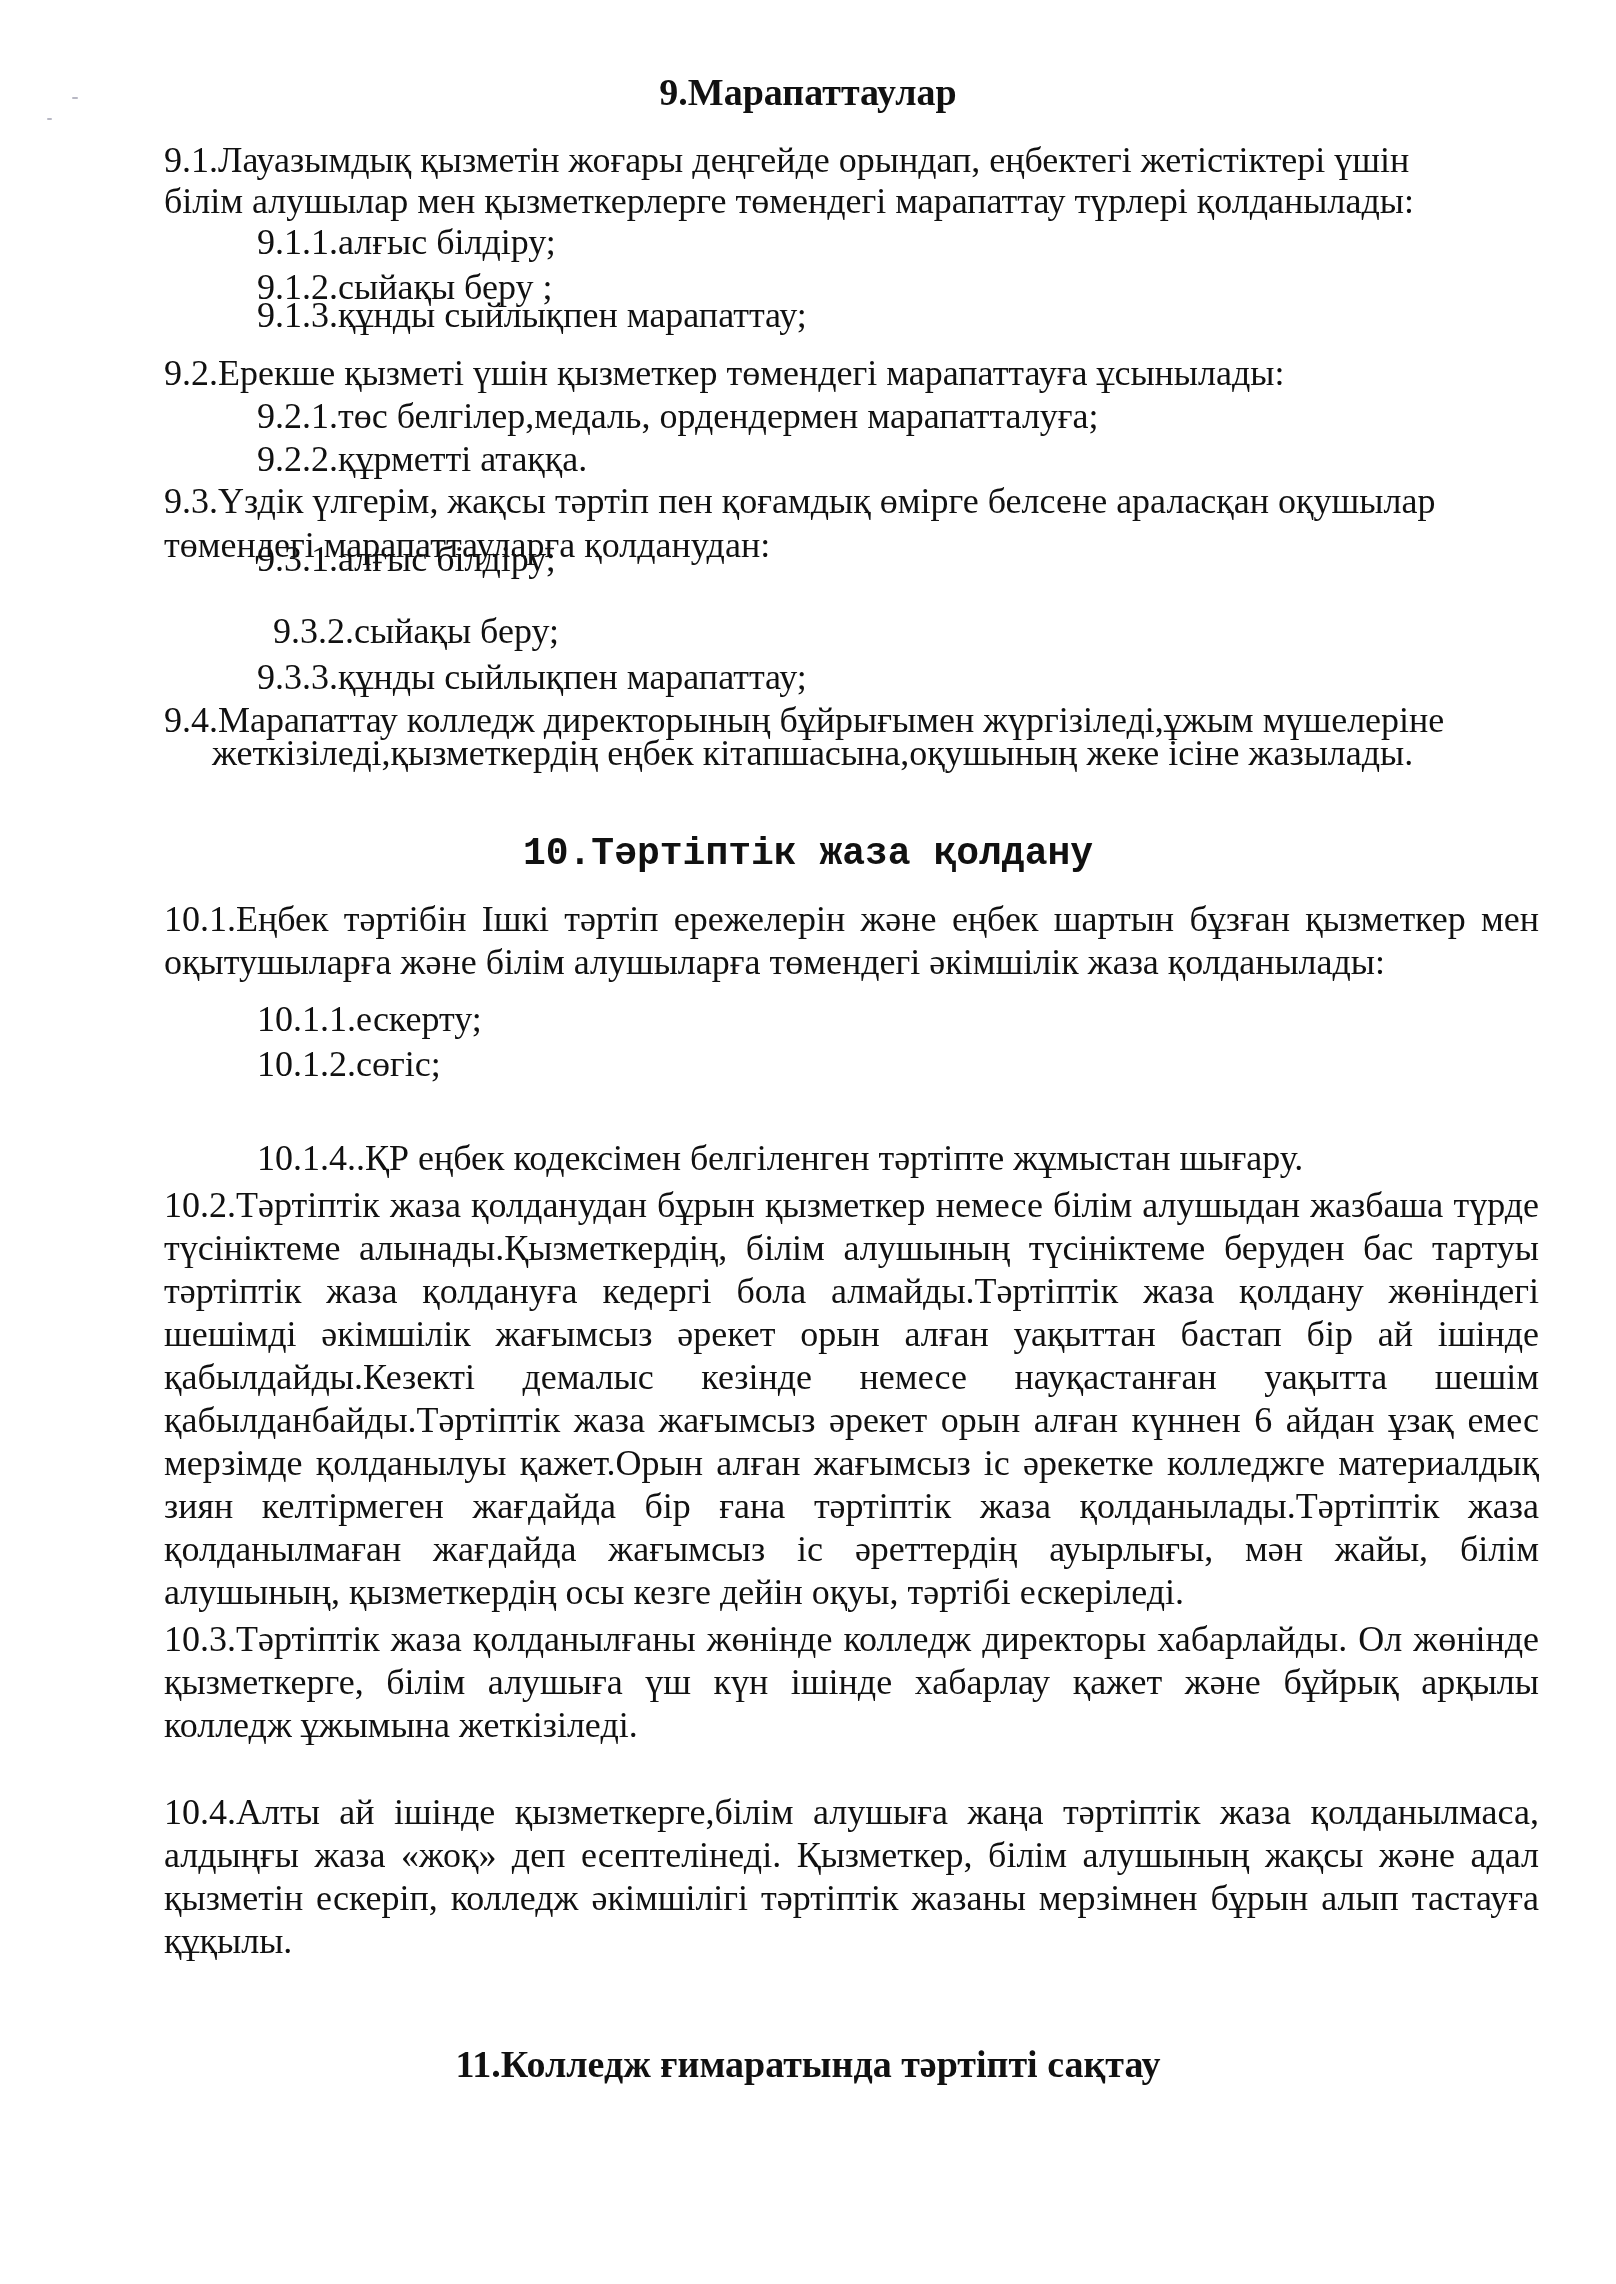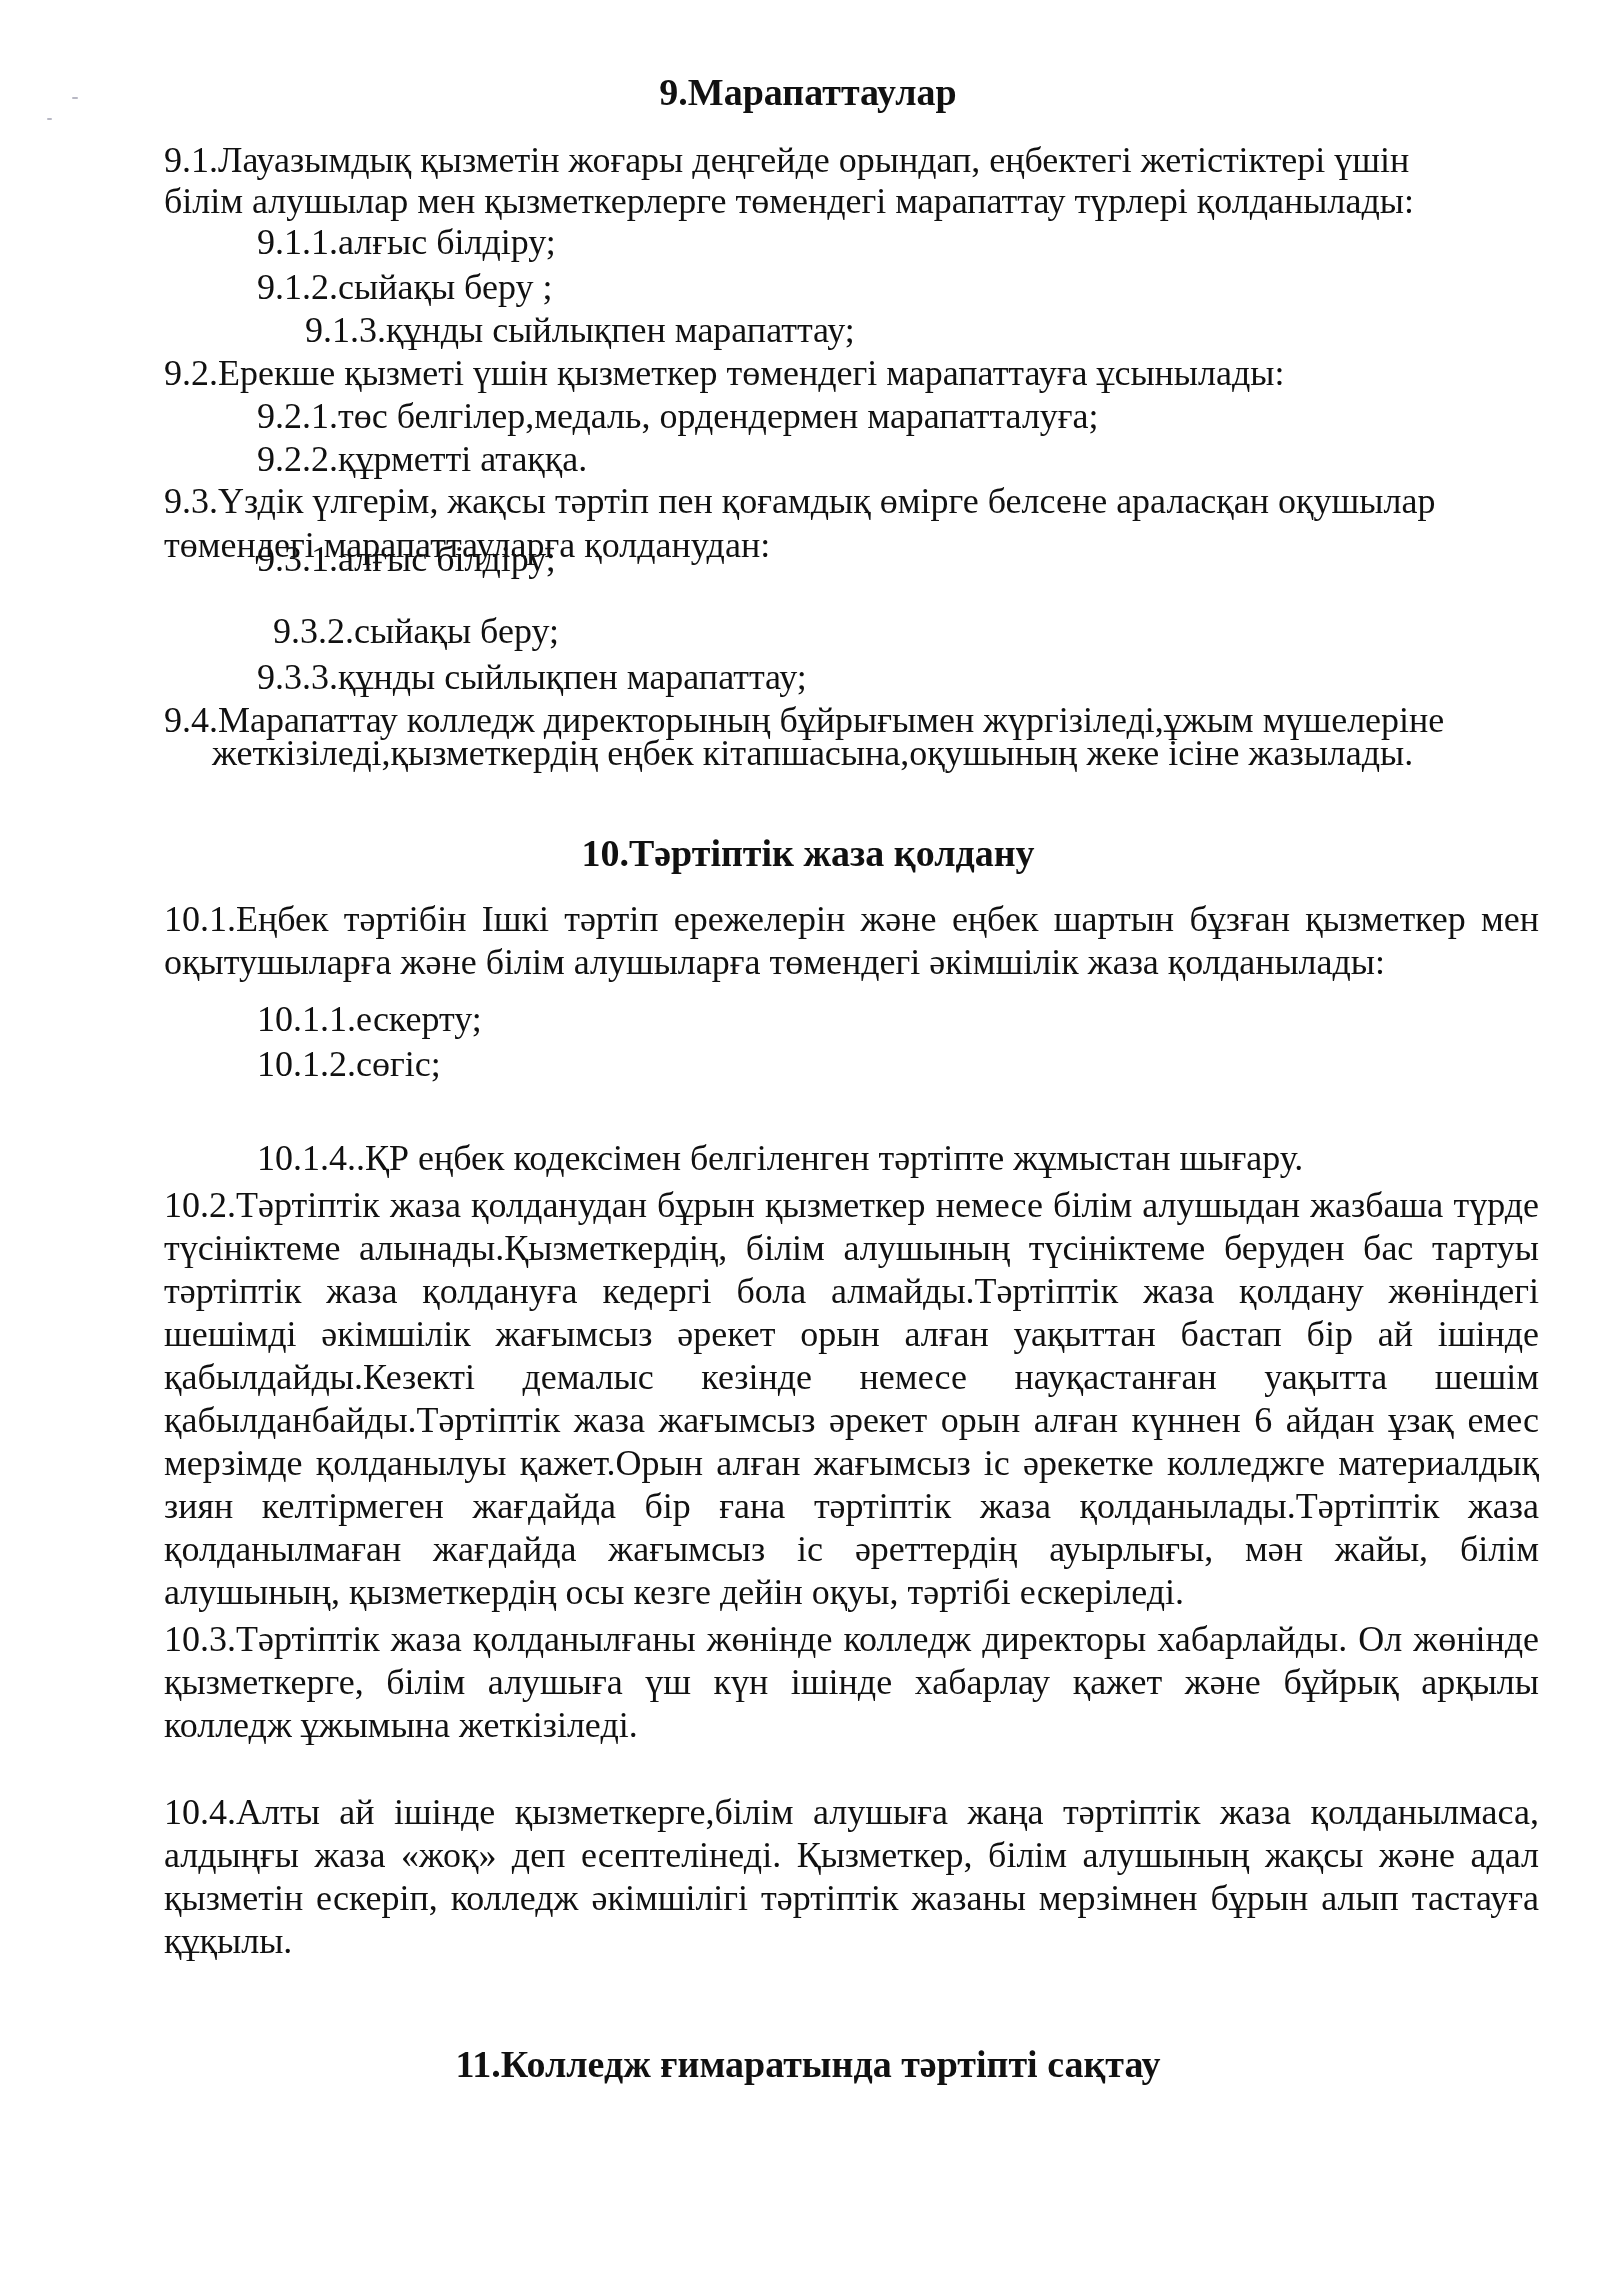--- a/index.html
+++ b/index.html
@@ -22,36 +22,36 @@
 
   <div class="speck" style="left:72px;top:97px;width:6px;height:2.3px;"></div>
   <div class="speck" style="left:47px;top:118px;width:4.6px;height:2.3px;"></div>
 
   <h1 class="heading" style="top:71px;">9.Марапаттаулар</h1>
 
   <p class="blk nowrap" style="top:139px;">9.1.Лауазымдық қызметін жоғары деңгейде орындап, еңбектегі жетістіктері үшін</p>
   <p class="blk nowrap" style="top:180px;">білім алушылар  мен  қызметкерлерге  төмендегі марапаттау түрлері қолданылады:</p>
   <p class="blk item" style="top:221px;">9.1.1.алғыс білдіру;</p>
   <p class="blk item" style="top:266px;">9.1.2.сыйақы беру ;</p>
-  <p class="blk item" style="top:309px;margin-left:48px;">9.1.3.құнды сыйлықпен марапаттау;</p>
+  <p class="blk item" style="top:294px;">9.1.3.құнды сыйлықпен марапаттау;</p>
 
   <p class="blk nowrap" style="top:352px;">9.2.Ерекше қызметі үшін қызметкер төмендегі марапаттауға ұсынылады:</p>
   <p class="blk item" style="top:395px;">9.2.1.төс белгілер,медаль, ордендермен марапатталуға;</p>
   <p class="blk item" style="top:438px;">9.2.2.құрметті атаққа.</p>
 
   <p class="blk nowrap" style="top:480px;">9.3.Үздік үлгерім, жақсы тәртіп пен қоғамдық өмірге белсене араласқан оқушылар</p>
   <p class="blk nowrap" style="top:524px;">төмендегі марапаттауларға қолданудан:</p>
   <p class="blk item" style="top:538px;">9.3.1.алғыс білдіру;</p>
   <p class="blk item" style="top:610px;margin-left:16px;">9.3.2.сыйақы беру;</p>
   <p class="blk item" style="top:656px;">9.3.3.құнды сыйлықпен марапаттау;</p>
 
   <p class="blk nowrap" style="top:699px;">9.4.Марапаттау колледж директорының бұйрығымен жүргізіледі,ұжым мүшелеріне</p>
   <p class="blk nowrap" style="top:732px;margin-left:48px;">жеткізіледі,қызметкердің еңбек кітапшасына,оқушының жеке ісіне жазылады.</p>
 
-  <h2 class="heading h10" style="top:832px;">10.Тәртіптік жаза қолдану</h2>
+  <h2 class="heading h10" style="top:832px;font-family:Liberation Mono, monospace;">10.Тәртіптік жаза қолдану</h2>
 
   <p class="blk just" style="top:898px;">10.1.Еңбек тәртібін Ішкі тәртіп ережелерін және еңбек шартын бұзған қызметкер мен оқытушыларға және білім алушыларға  төмендегі әкімшілік жаза қолданылады:</p>
   <p class="blk item" style="top:998px;">10.1.1.ескерту;</p>
   <p class="blk item" style="top:1043px;">10.1.2.сөгіс;</p>
   <p class="blk item" style="top:1137px;">10.1.4..ҚР еңбек кодексімен белгіленген тәртіпте жұмыстан шығару.</p>
 
   <p class="blk just" style="top:1184px;">10.2.Тәртіптік жаза қолданудан бұрын қызметкер немесе білім алушыдан жазбаша түрде түсініктеме алынады.Қызметкердің, білім алушының түсініктеме беруден бас тартуы тәртіптік жаза қолдануға кедергі бола алмайды.Тәртіптік жаза қолдану жөніндегі шешімді әкімшілік жағымсыз әрекет орын алған уақыттан бастап бір ай ішінде қабылдайды.Кезекті демалыс кезінде немесе науқастанған уақытта шешім қабылданбайды.Тәртіптік жаза жағымсыз әрекет орын алған күннен 6 айдан ұзақ емес мерзімде қолданылуы қажет.Орын алған жағымсыз іс әрекетке колледжге материалдық зиян келтірмеген жағдайда бір ғана тәртіптік жаза қолданылады.Тәртіптік жаза  қолданылмаған жағдайда жағымсыз іс әреттердің ауырлығы, мән жайы, білім алушының, қызметкердің осы кезге дейін оқуы, тәртібі ескеріледі.</p>
 
   <p class="blk just" style="top:1618px;">10.3.Тәртіптік жаза қолданылғаны жөнінде колледж директоры хабарлайды. Ол жөнінде қызметкерге, білім алушыға үш күн ішінде хабарлау қажет және бұйрық арқылы колледж ұжымына жеткізіледі.</p>
 

